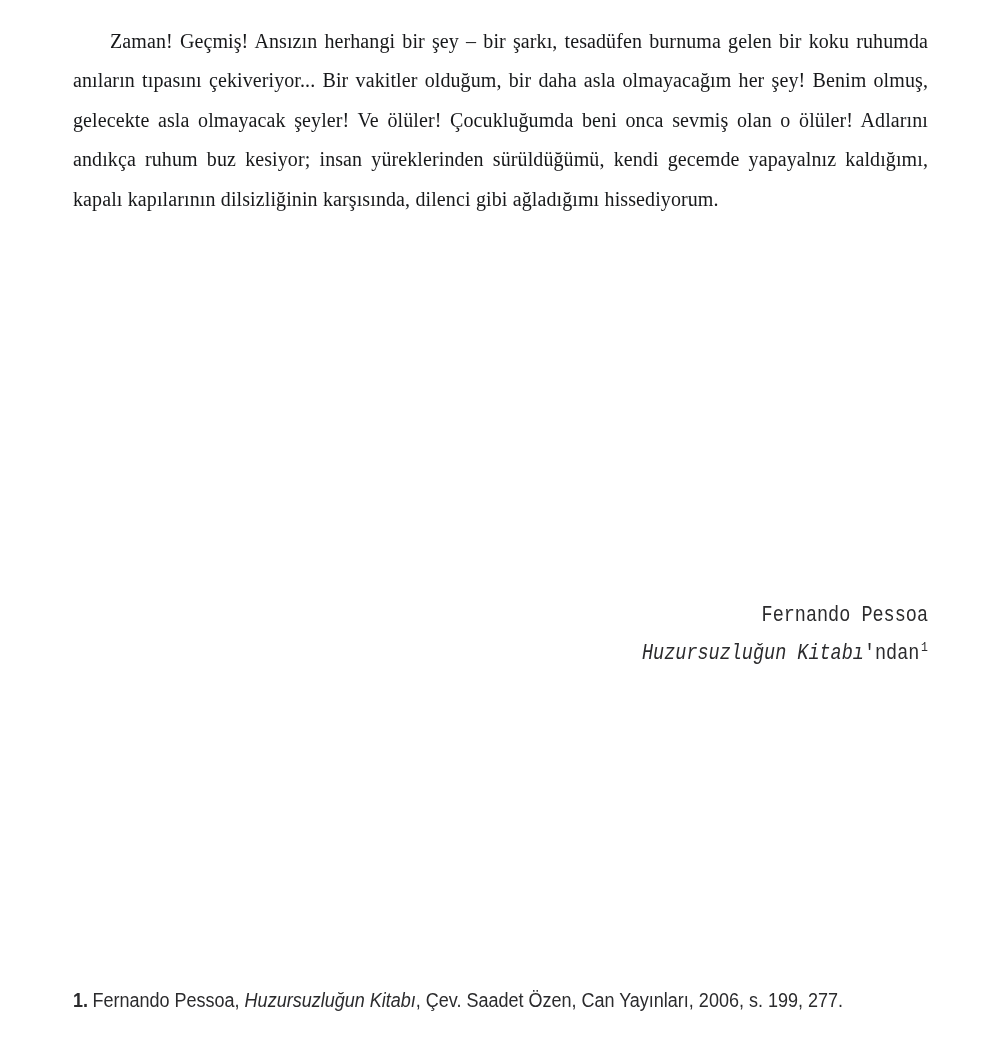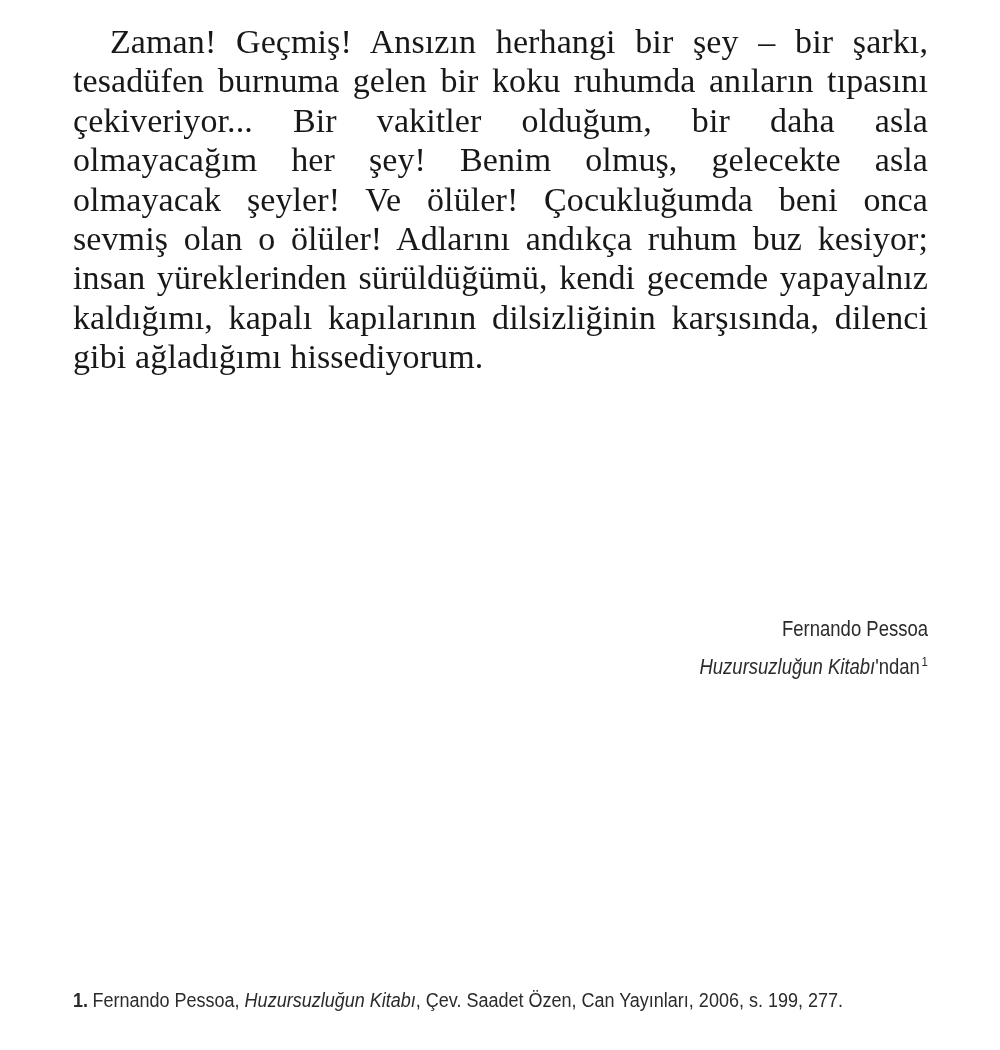--- a/index.html
+++ b/index.html
@@ -29,38 +29,38 @@
   .text-column {
     position: absolute;
     left: 73px;
     top: 22px;
     width: 855px;
   }
 
   .body-paragraph {
     margin: 0;
     font-family: "Liberation Serif", "DejaVu Serif", serif;
-    font-size: 34px;
+    font-size: 20px;
     line-height: 39.4px;
     text-align: justify;
     text-justify: inter-word;
     text-indent: 37px;
     color: #17181a;
     letter-spacing: 0.1px;
     word-spacing: 0.2px;
     hyphens: manual;
   }
 
   .attribution {
     position: absolute;
     left: 73px;
-    top: 615px;
+    top: 601px;
     width: 855px;
     text-align: right;
-    font-family: Liberation Sans, sans-serif;
+    font-family: Liberation Mono, monospace;
     color: #2b2b2d;
   }
 
   .attribution-author {
     display: block;
     font-size: 21.5px;
     line-height: 28px;
     transform: scaleX(0.86);
     transform-origin: right center;
     white-space: nowrap;

